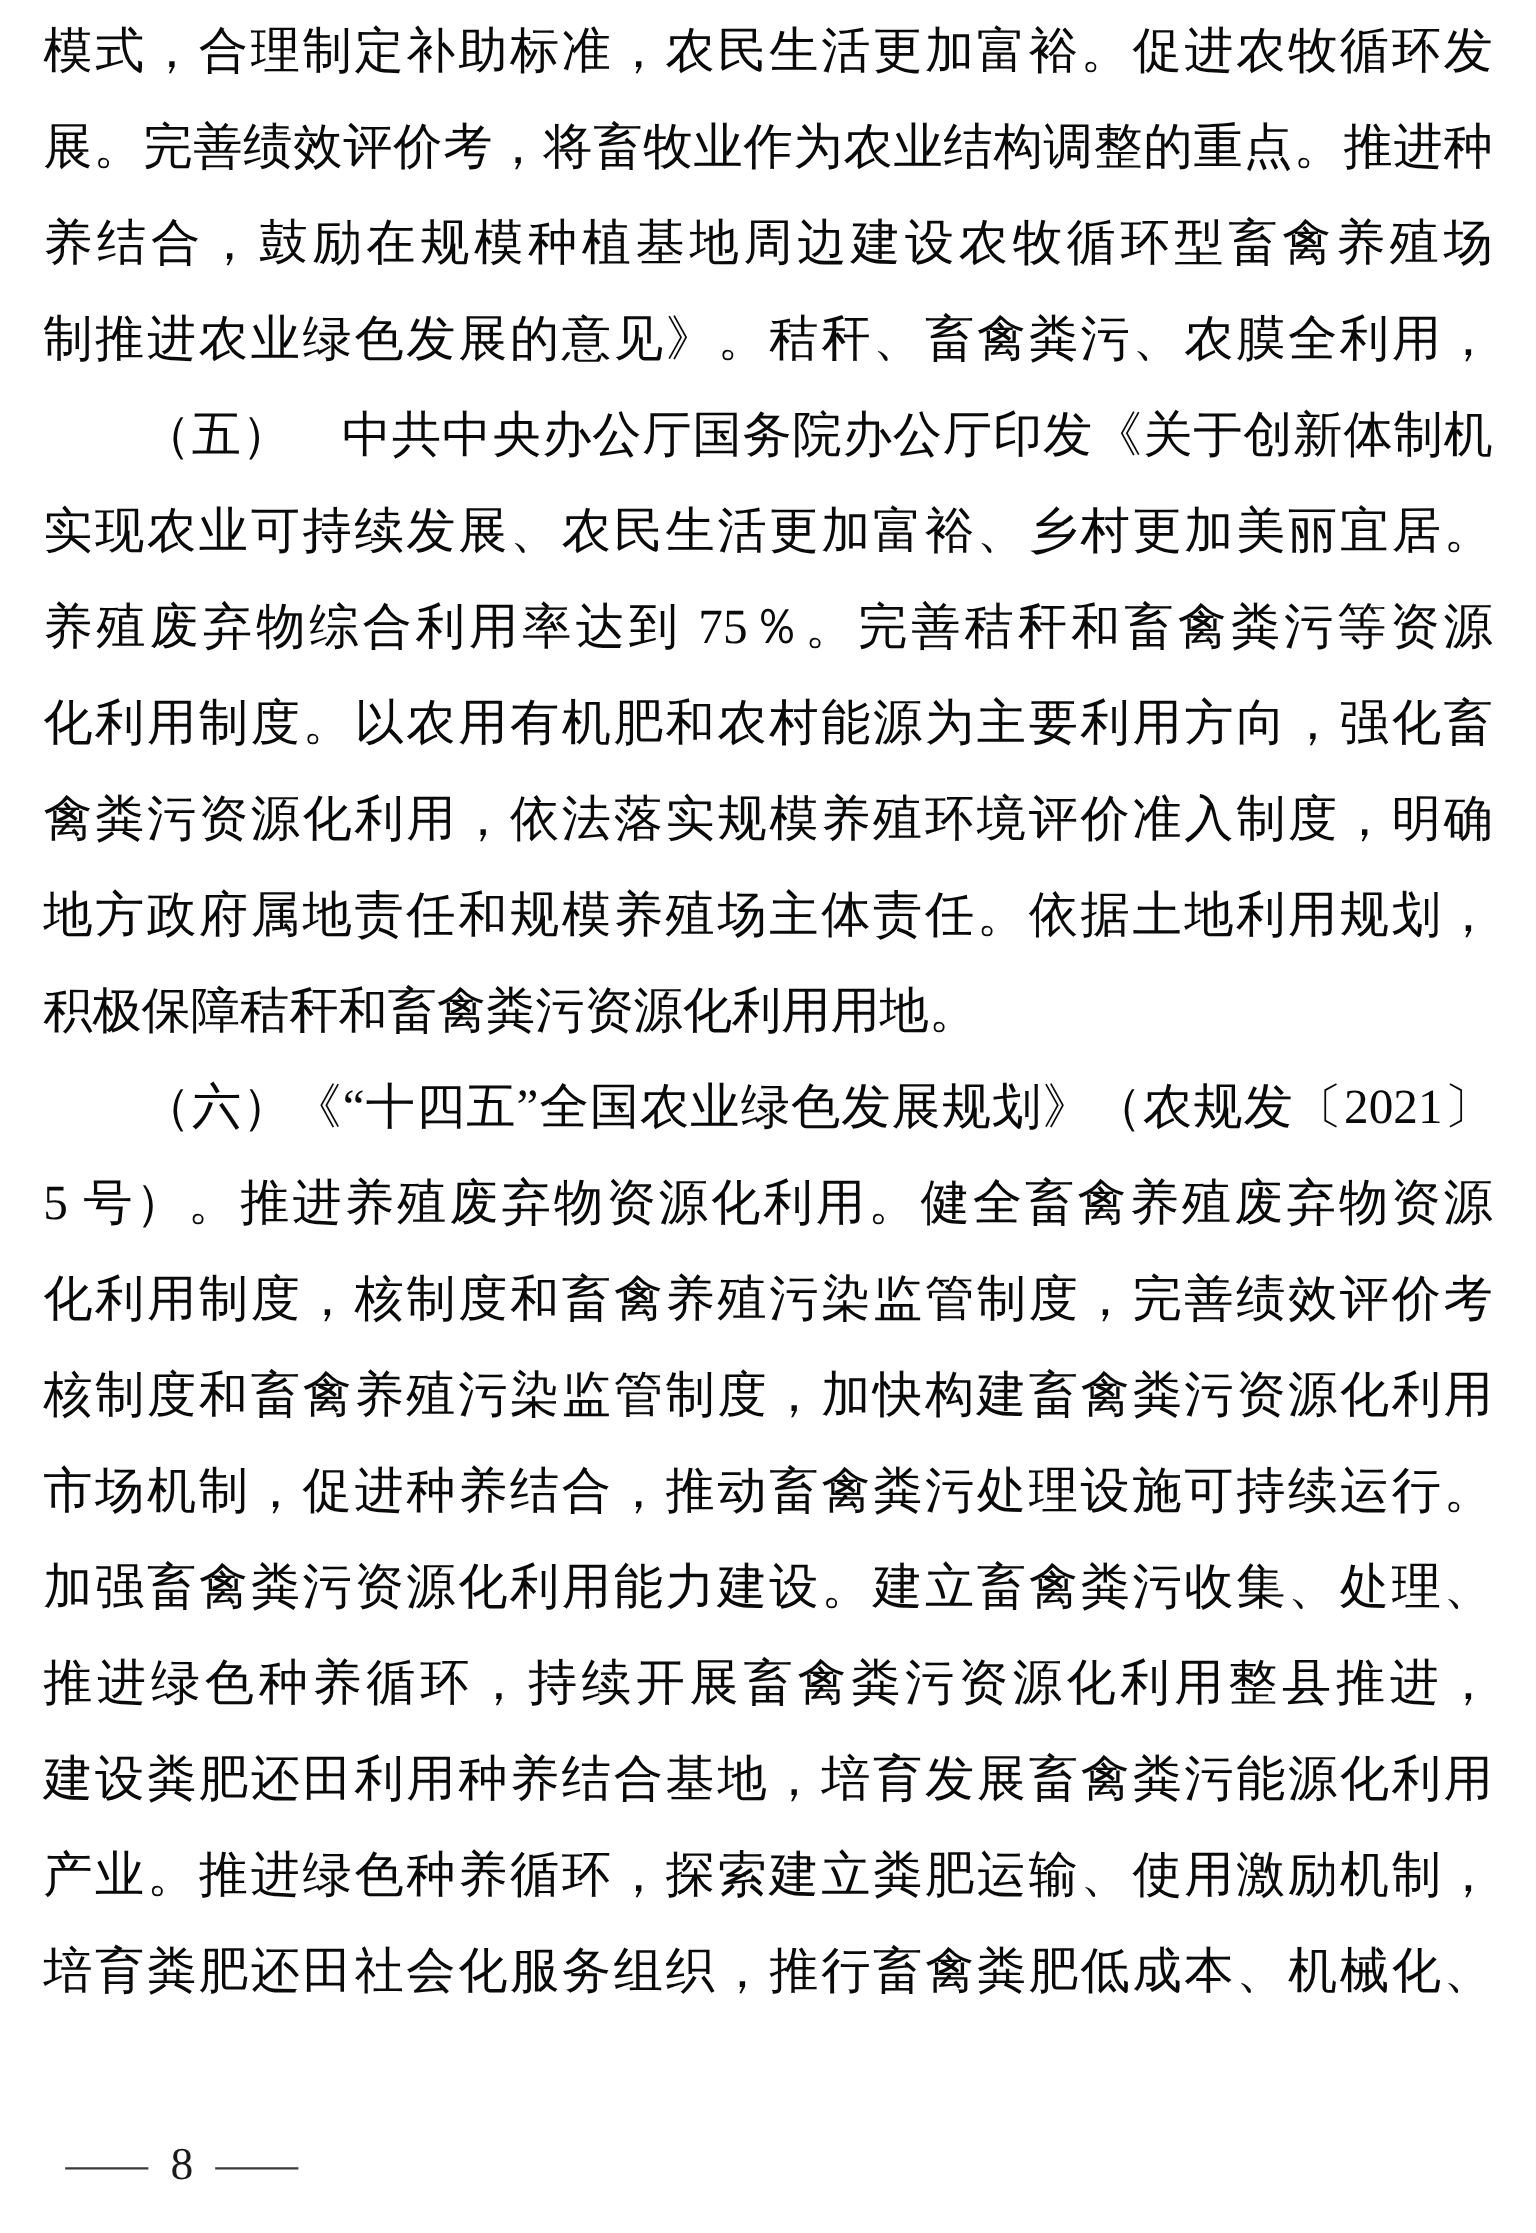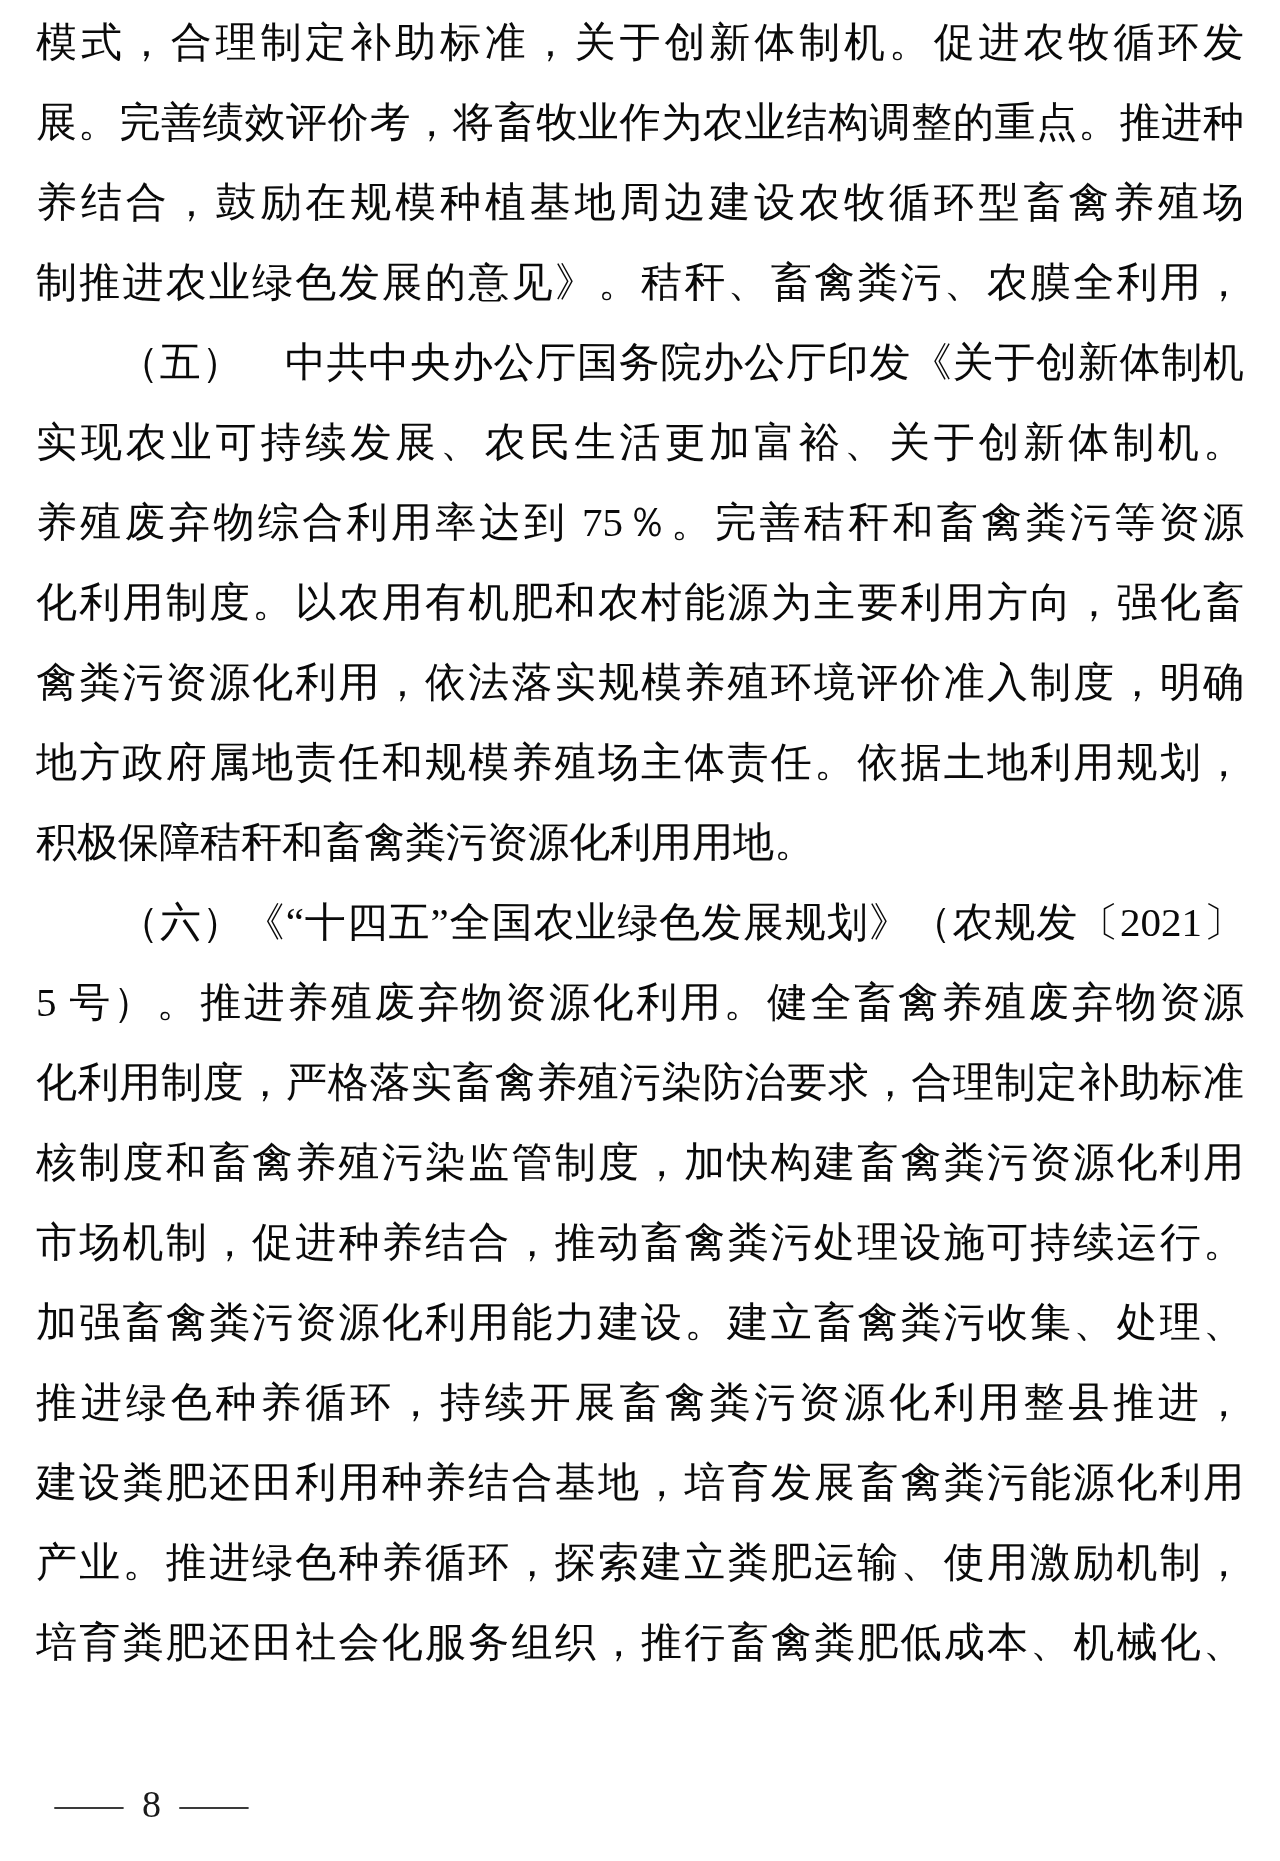--- a/index.html
+++ b/index.html
@@ -61,40 +61,40 @@
   }
 </style>
 </head>
 <body>
 
 <div class="page">
 
   <div class="text-block">
 
     <div>
-      <p class="line">模式，合理制定补助标准，关于创新体制机。促进农牧循环发</p>
+      <p class="line">模式，合理制定补助标准，农民生活更加富裕。促进农牧循环发</p>
       <p class="line">展。完善绩效评价考，将畜牧业作为农业结构调整的重点。推进种</p>
       <p class="line">养结合，鼓励在规模种植基地周边建设农牧循环型畜禽养殖场</p>
     </div>
 
     <div>
       <p class="line">制推进农业绿色发展的意见》。秸秆、畜禽粪污、农膜全利用，</p>
       <p class="line indent">（五）　中共中央办公厅国务院办公厅印发《关于创新体制机</p>
-      <p class="line">实现农业可持续发展、农民生活更加富裕、关于创新体制机。</p>
+      <p class="line">实现农业可持续发展、农民生活更加富裕、乡村更加美丽宜居。</p>
       <p class="line">养殖废弃物综合利用率达到 75％。完善秸秆和畜禽粪污等资源</p>
       <p class="line">化利用制度。以农用有机肥和农村能源为主要利用方向，强化畜</p>
       <p class="line">禽粪污资源化利用，依法落实规模养殖环境评价准入制度，明确</p>
       <p class="line">地方政府属地责任和规模养殖场主体责任。依据土地利用规划，</p>
       <p class="line para-end">积极保障秸秆和畜禽粪污资源化利用用地。</p>
     </div>
 
     <div>
       <p class="line indent">（六）《“十四五”全国农业绿色发展规划》（农规发〔2021〕</p>
       <p class="line">5 号）。推进养殖废弃物资源化利用。健全畜禽养殖废弃物资源</p>
-      <p class="line">化利用制度，严格落实畜禽养殖污染防治要求，合理制定补助标准</p>
+      <p class="line">化利用制度，核制度和畜禽养殖污染监管制度，完善绩效评价考</p>
       <p class="line">核制度和畜禽养殖污染监管制度，加快构建畜禽粪污资源化利用</p>
       <p class="line">市场机制，促进种养结合，推动畜禽粪污处理设施可持续运行。</p>
       <p class="line">加强畜禽粪污资源化利用能力建设。建立畜禽粪污收集、处理、</p>
       <p class="line">推进绿色种养循环，持续开展畜禽粪污资源化利用整县推进，</p>
       <p class="line">建设粪肥还田利用种养结合基地，培育发展畜禽粪污能源化利用</p>
       <p class="line">产业。推进绿色种养循环，探索建立粪肥运输、使用激励机制，</p>
       <p class="line">培育粪肥还田社会化服务组织，推行畜禽粪肥低成本、机械化、</p>
     </div>
 
   </div>

